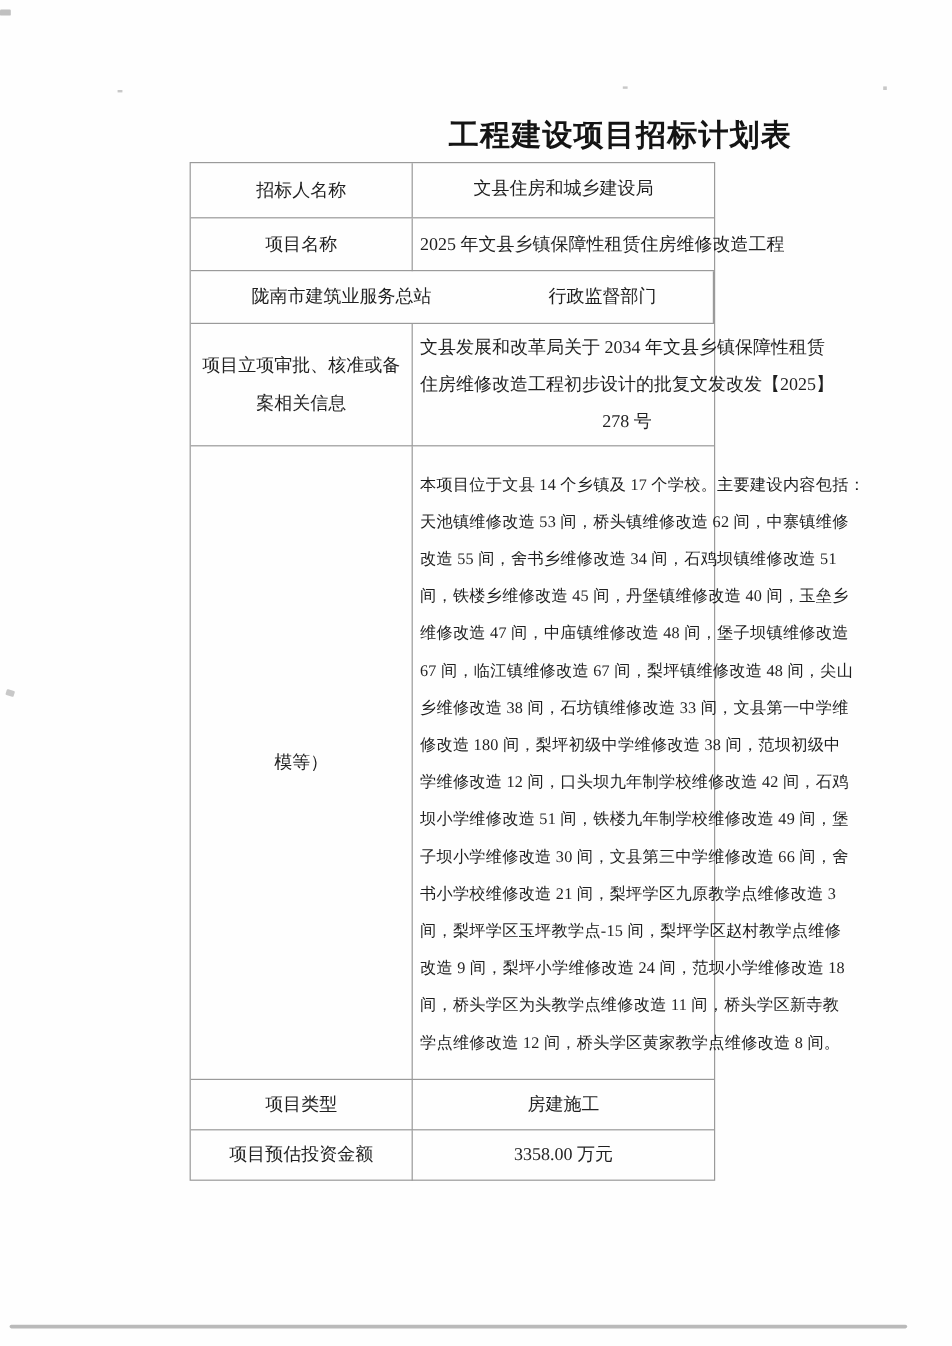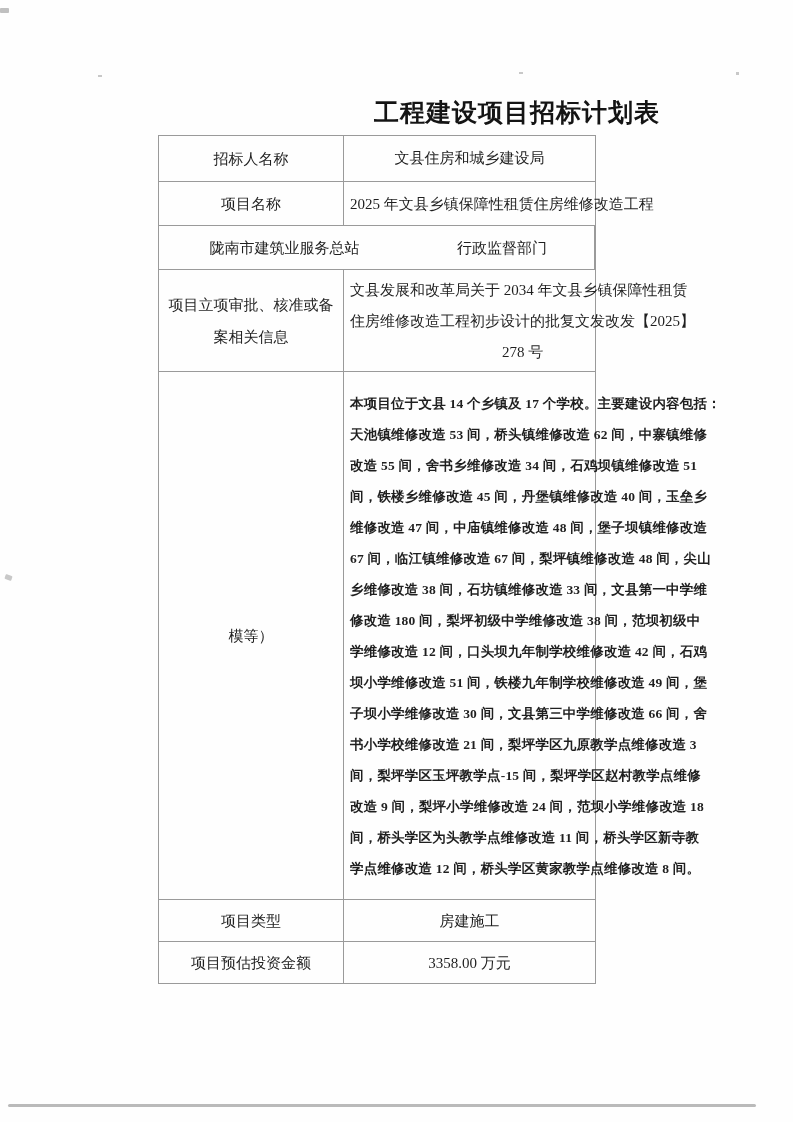--- a/index.html
+++ b/index.html
@@ -32,21 +32,21 @@
   .cell{box-sizing:border-box;display:flex;flex-direction:column;justify-content:center;}
   .lab{
     width:185px;flex:0 0 185px;border-right:1px solid var(--border-color);
     align-items:center;text-align:center;font-size:15px;
   }
   .val{flex:1;align-items:center;text-align:left;font-size:15px;padding:0 6px;}
   .val-block{align-items:stretch;text-align:left;}
   .h45{height:45px;} .h44{height:44px;} .h102{height:102px;} .h528{height:528px;} .h42{height:42px;}
   .line{line-height:31px;white-space:nowrap;}
   .lab .line{line-height:32px;}
-  .ov-line{font-size:13.5px;line-height:31px;letter-spacing:0.2px;white-space:nowrap;font-weight:bold;}
+  .ov-line{font-size:13.5px;line-height:31px;letter-spacing:0.2px;white-space:nowrap;}
   .ctr{text-align:center;}
   
   .speck{position:absolute;background:#b0b0b0;opacity:.7;}
   .corner-smudge{position:absolute;left:0;top:8px;width:9px;height:5px;background:#8d8d8d;opacity:.55;border-radius:1px;}
   .margin-mark{position:absolute;left:5px;top:575px;width:7px;height:5px;background:#9a9a9a;opacity:.55;transform:rotate(18deg);border-radius:1px;}
   .paper-edge{position:absolute;left:8px;top:1104px;width:748px;height:3px;background:#a9a9a9;opacity:.8;border-radius:2px;}
 </style>
 </head>
 <body>
 

